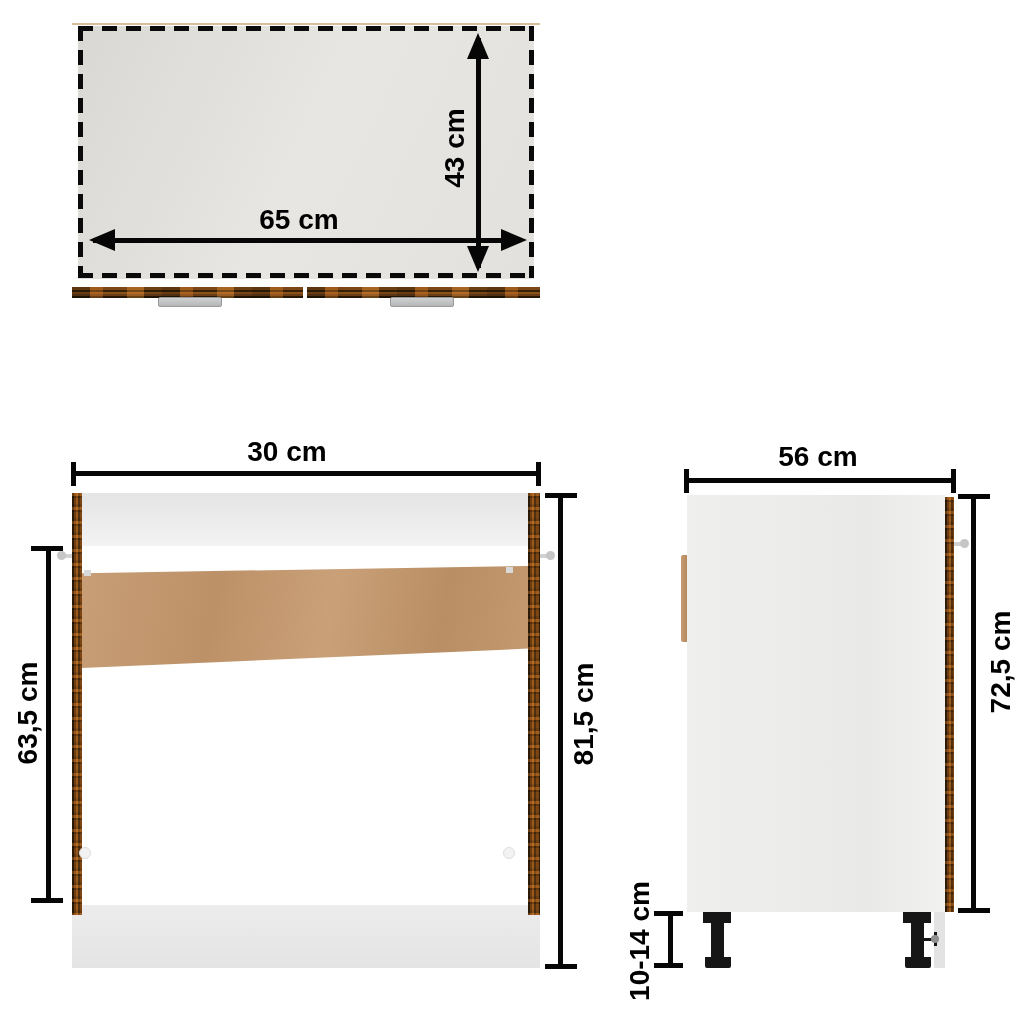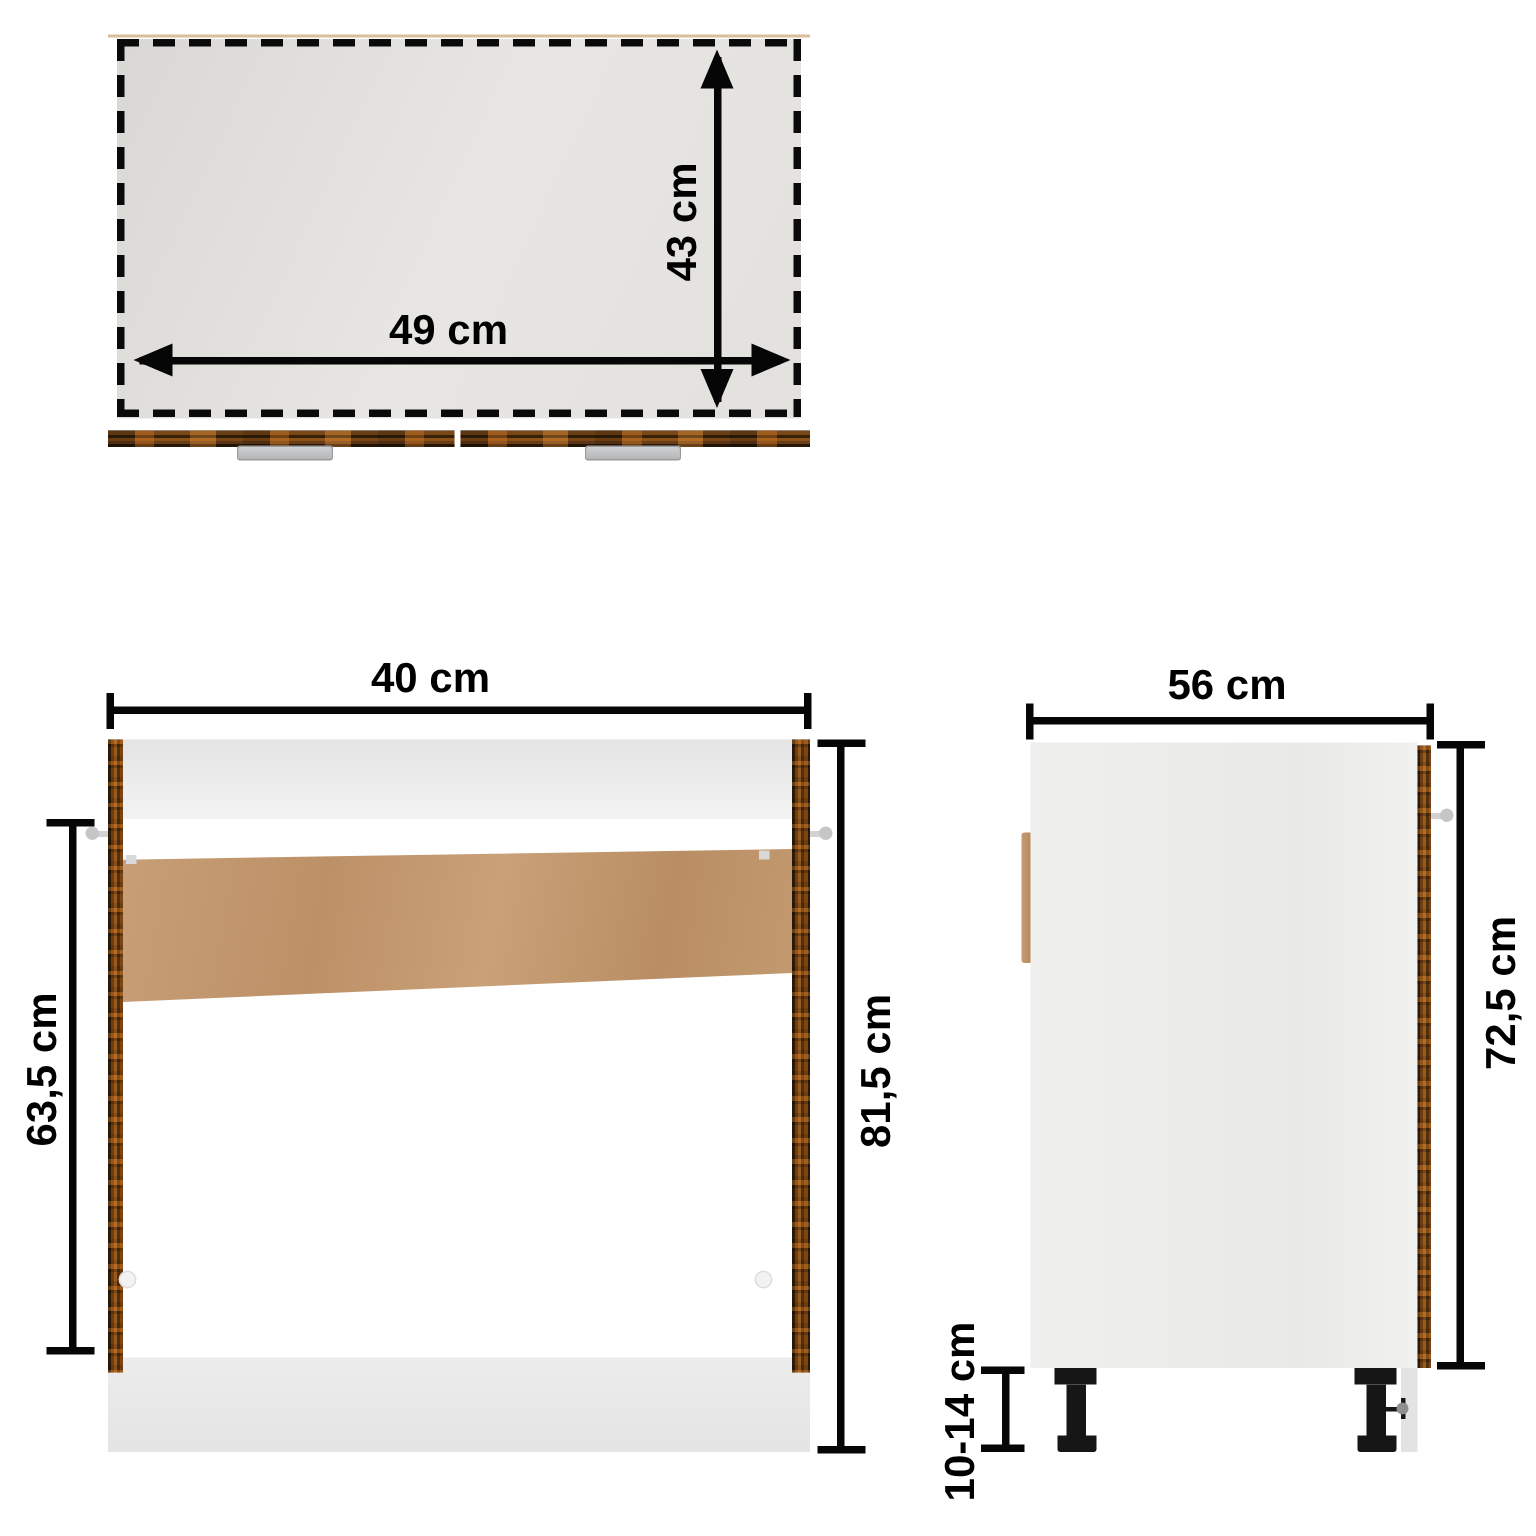--- a/index.html
+++ b/index.html
@@ -75,21 +75,21 @@
     <div class="dash-v" style="left:529px;top:26px;height:252px;"></div>
 
     <div class="wood-h abs" style="left:72px;top:287px;width:231px;height:11px;"></div>
     <div class="wood-h abs" style="left:307px;top:287px;width:233px;height:11px;"></div>
     <div class="handle" style="left:158px;top:297px;width:62px;height:8px;"></div>
     <div class="handle" style="left:390px;top:297px;width:62px;height:8px;"></div>
 
     <div class="dim-line-h" style="left:93px;top:238px;width:427px;"></div>
     <div class="arr left" style="left:89px;top:229px;"></div>
     <div class="arr right" style="left:501px;top:229px;"></div>
-    <div class="label" style="left:299px;top:220px;">49 cm</div>
+    <div class="label" style="left:299px;top:220px;">65 cm</div>
 
     <div class="dim-line-v" style="left:476px;top:38px;height:230px;"></div>
     <div class="arr up" style="left:467px;top:33px;"></div>
     <div class="arr down" style="left:467px;top:246px;"></div>
     <div class="label rot" style="left:455px;top:148px;">43 cm</div>
   </div>
 
   <div class="abs" style="left:0;top:430px;width:620px;height:594px;">
 
     <div class="plinth-gray abs" style="left:72px;top:475px;width:468px;height:63px;"></div>
@@ -106,21 +106,21 @@
     <div class="pin-stem" style="left:62px;top:124px;width:10px;height:4px;"></div>
     <div class="pin-head" style="left:57px;top:121px;width:9px;height:9px;"></div>
     <div class="pin-stem" style="left:540px;top:124px;width:10px;height:4px;"></div>
     <div class="pin-head" style="left:546px;top:121px;width:9px;height:9px;"></div>
     <div class="cap" style="left:79px;top:417px;width:10px;height:10px;"></div>
     <div class="cap" style="left:503px;top:417px;width:10px;height:10px;"></div>
 
     <div class="dim-line-h" style="left:73px;top:41px;width:465px;"></div>
     <div class="tick-v" style="left:71px;top:32px;"></div>
     <div class="tick-v" style="left:536px;top:32px;"></div>
-    <div class="label" style="left:287px;top:22px;">40 cm</div>
+    <div class="label" style="left:287px;top:22px;">30 cm</div>
 
     <div class="dim-line-v" style="left:558px;top:65px;height:473px;"></div>
     <div class="tick-h" style="left:545px;top:63px;"></div>
     <div class="tick-h" style="left:545px;top:534px;"></div>
     <div class="label rot" style="left:584px;top:284px;">81,5 cm</div>
 
     <div class="dim-line-v" style="left:46px;top:118px;height:354px;"></div>
     <div class="tick-h" style="left:31px;top:116px;"></div>
     <div class="tick-h" style="left:31px;top:468px;"></div>
     <div class="label rot" style="left:28px;top:283px;">63,5 cm</div>

